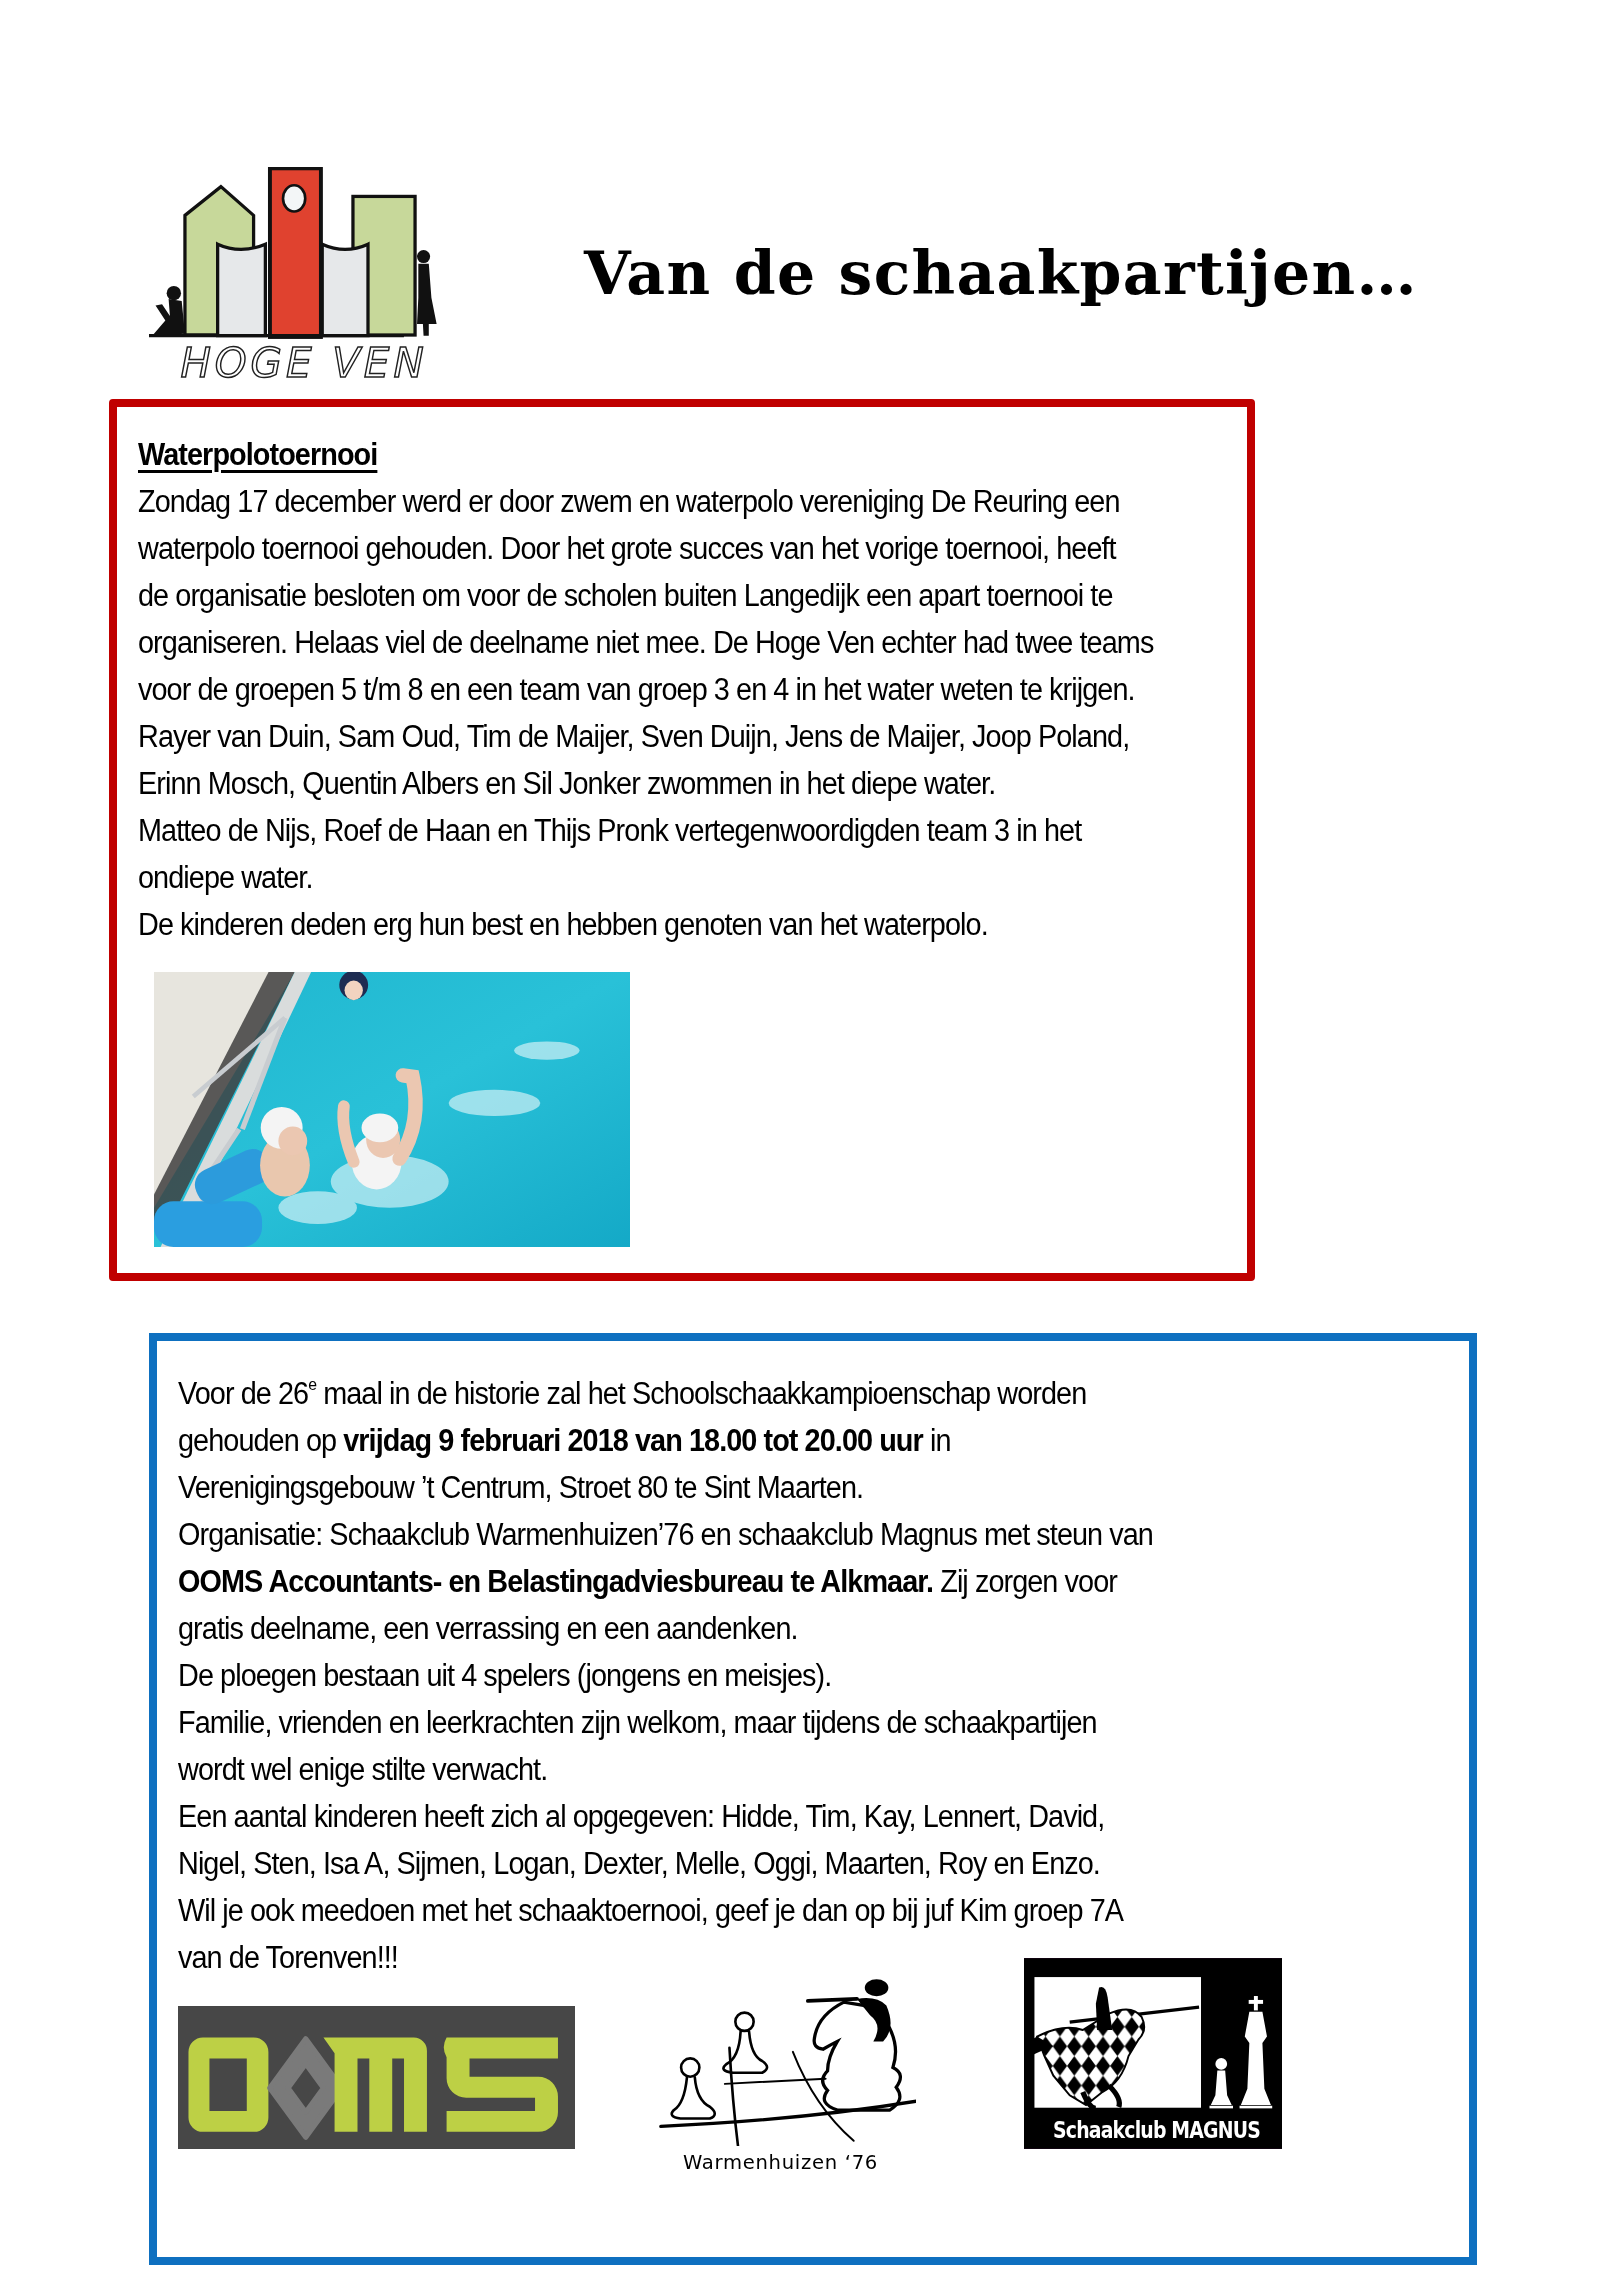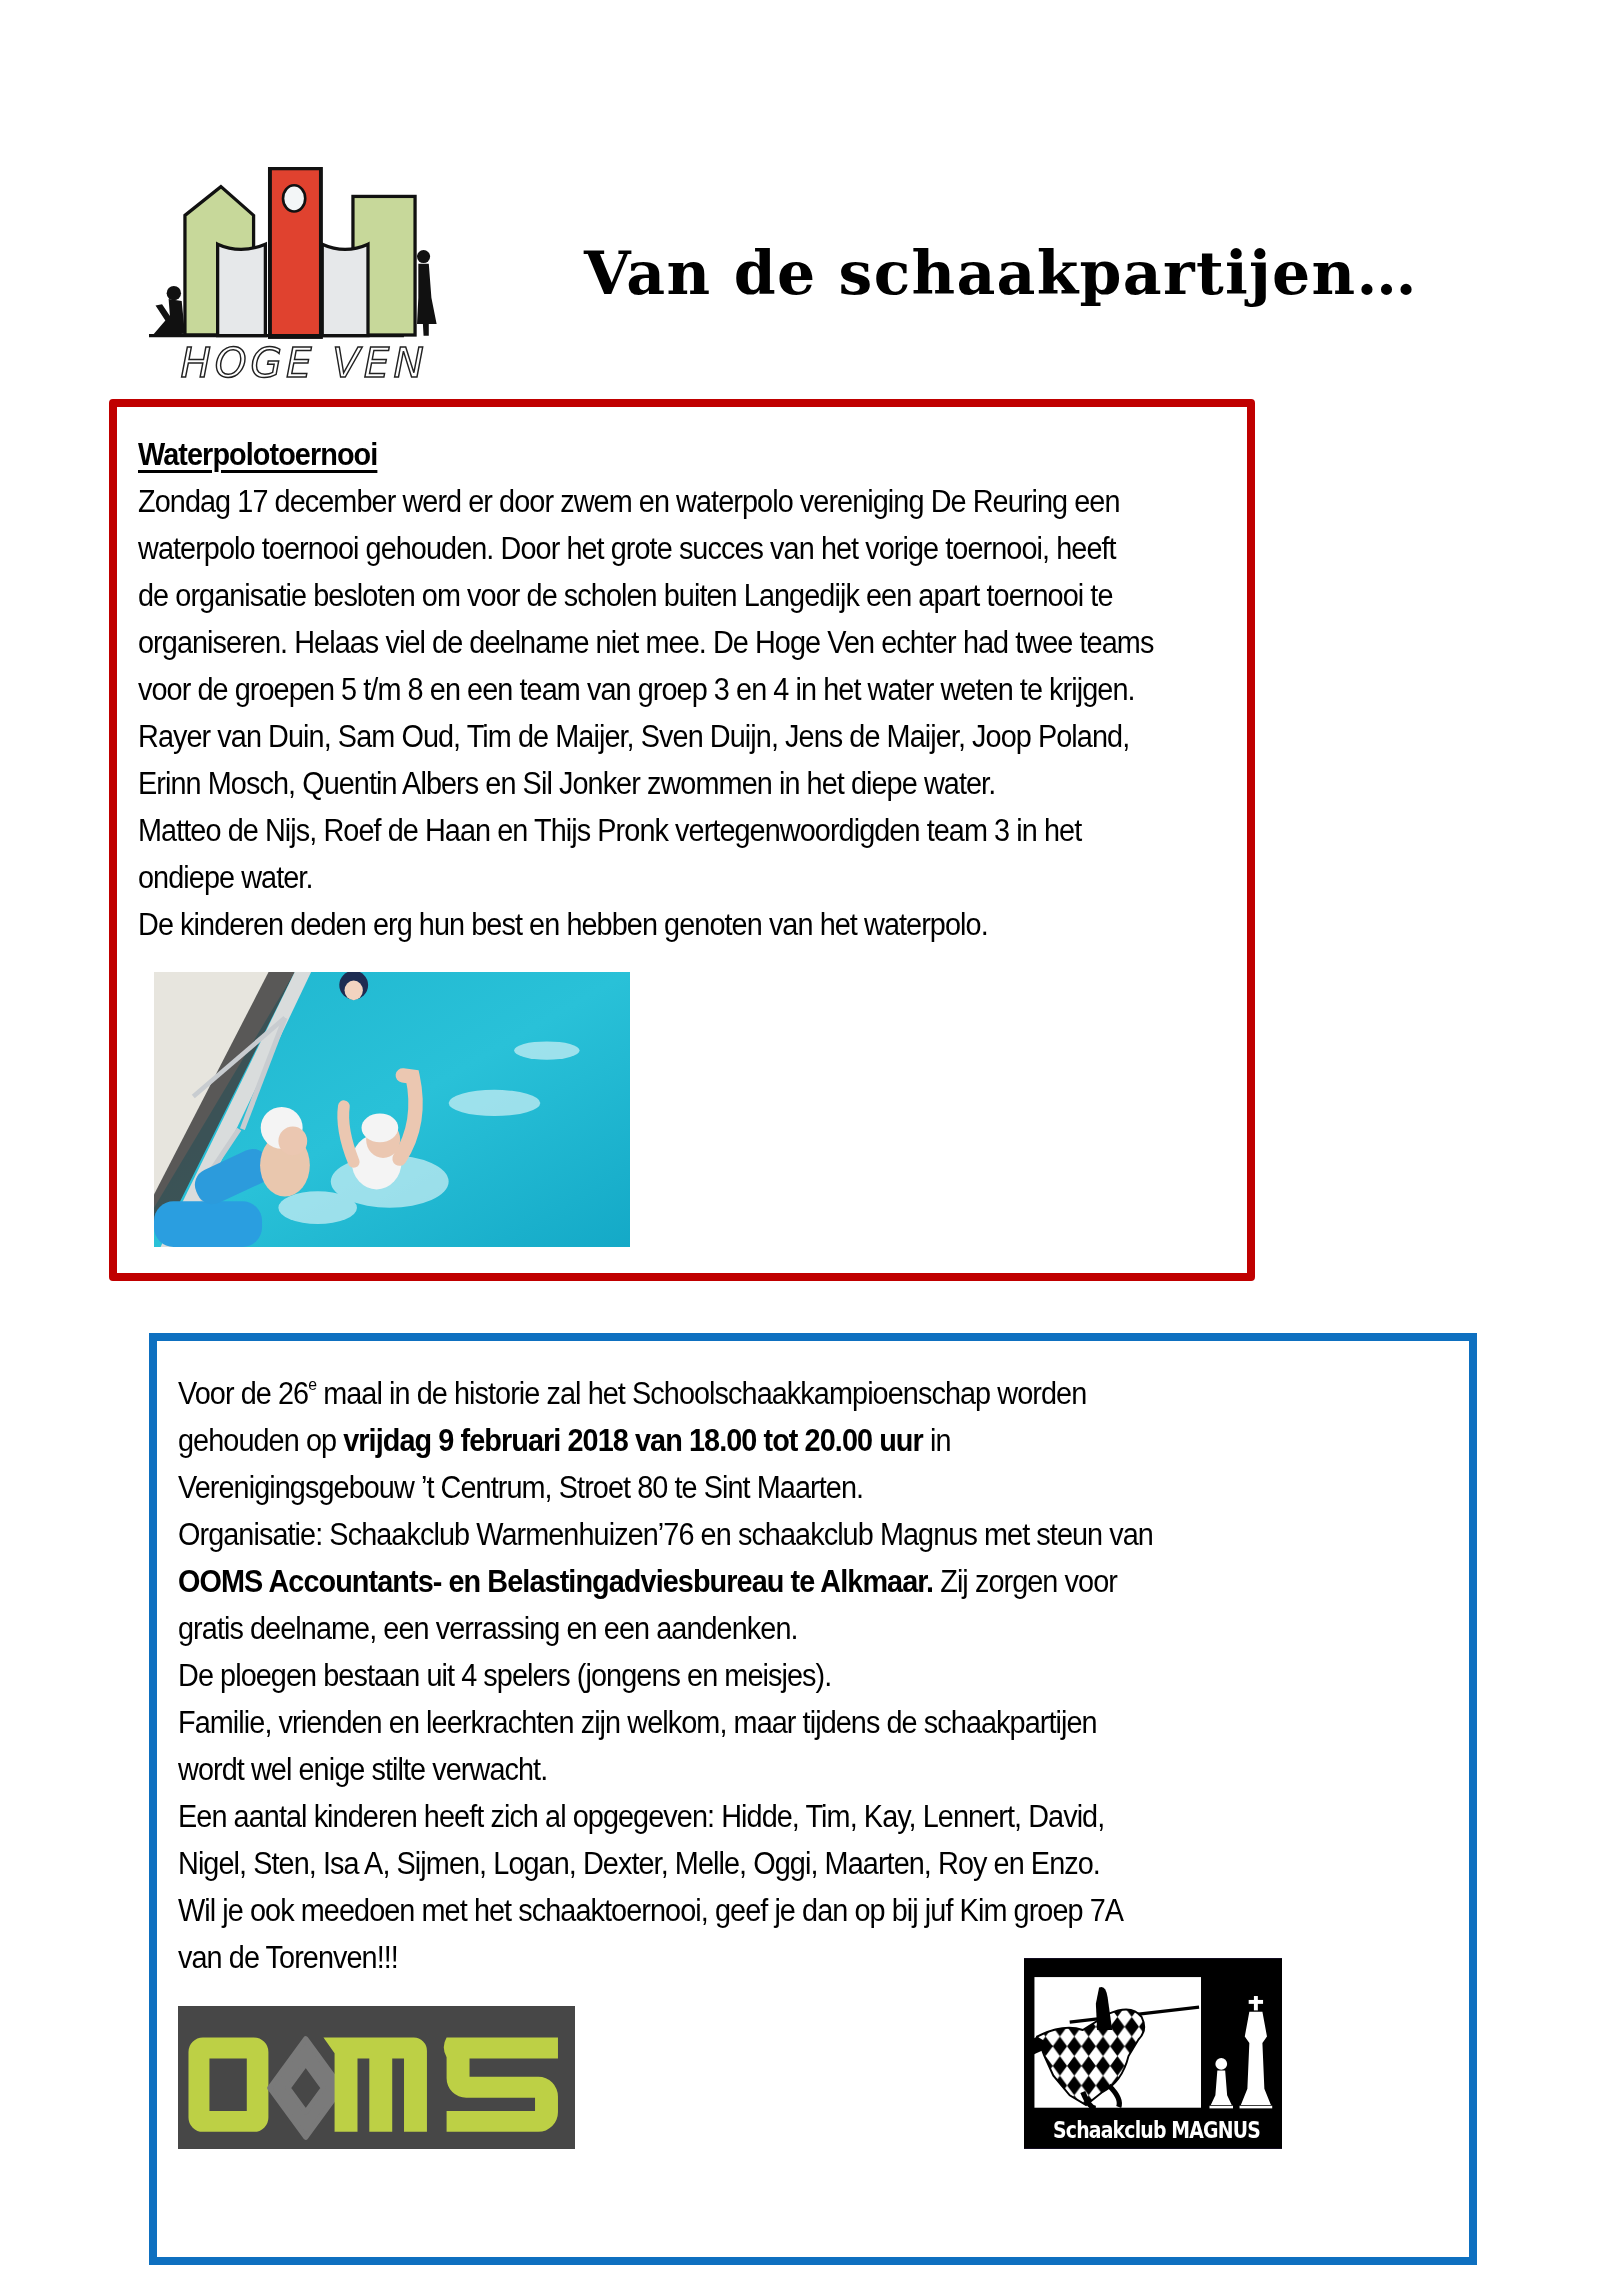--- a/index.html
+++ b/index.html
@@ -28,21 +28,21 @@
   sup { font-size: 17px; vertical-align: 14.4px; line-height: 0; }
 
   
   #waterpolo-photo { left: 37px; top: 565px; width: 476px; height: 275px; overflow: hidden; }
 
   
   #ooms-logo { left: 21px; top: 665px; width: 397px; height: 143px; background: #474747; }
   #warmenhuizen-logo { left: 484px; top: 635px; width: 275px; height: 216px; }
   #warmenhuizen-caption { position: absolute; left: 42px; top: 175px; font-family: "DejaVu Sans", sans-serif;
                           font-size: 19.6px; letter-spacing: 0.7px; white-space: nowrap; }
-  #magnus-logo { left: 867px; top: 617px; width: 258px; height: 191px; background: #8b5cf6; }
+  #magnus-logo { left: 867px; top: 617px; width: 258px; height: 191px; background: #701a75; }
   #magnus-caption { position: absolute; left: 6.5px; bottom: 6.5px; width: 245px; text-align: center;
                     color: #fff; font-family: "DejaVu Sans", sans-serif; font-weight: bold; font-size: 23px;
                     letter-spacing: -1px; transform: scaleX(0.82); transform-origin: center; white-space: nowrap; }
 </style>
 </head>
 <body>
 
 <div id="school-logo" class="abs">
   <svg width="353" height="219" viewBox="0 0 540 335">
 
@@ -155,20 +155,43 @@
 
       <path d="M195,50 L250,125 L195,200 L140,125 Z M195,88 L168,125 L195,162 L222,125 Z" fill="#7A7A7A" fill-rule="evenodd" stroke="#7A7A7A" stroke-width="8" stroke-linejoin="round"></path>
 
       <path d="M222,48 h138 a20,20 0 0 1 20,20 v124 h-35 v-112 h-18 v112 h-35 v-112 h-18 v112 h-35 v-120 z" fill="#BDD045"></path>
       <path d="M222,48 L250,125 L222,192 Z" fill="#474747" opacity="0"></path>
 
       <path d="M410,48 h170 v32 h-135 v28 h105 a30,30 0 0 1 30,30 v24 a30,30 0 0 1 -30,30 h-140 v-32 h135 v-20 h-105 a30,30 0 0 1 -30,-30 v-32 a30,30 0 0 1 0,-30 z" fill="#BDD045"></path>
     </svg>
   </div>
 
+  <div id="warmenhuizen-logo" class="abs">
+    <svg width="275" height="170" viewBox="0 0 420 260">
+      <g fill="none" stroke="#000" stroke-linecap="round">
+
+        <path d="M30,230 Q250,220 430,190" stroke-width="5"></path>
+        <path d="M135,110 Q140,200 150,275" stroke-width="4"></path>
+        <path d="M128,165 L282,157" stroke-width="3"></path>
+        <path d="M232,116 Q265,200 325,252" stroke-width="3"></path>
+
+        <circle cx="75" cy="140" r="14" stroke-width="4"></circle>
+        <path d="M70,155 Q66,195 50,205 Q40,215 60,218 L105,218 Q120,212 105,200 Q85,190 82,155" stroke-width="4"></path>
+        <circle cx="158" cy="70" r="14" stroke-width="4"></circle>
+        <path d="M152,85 Q150,125 130,135 Q118,145 140,148 L185,148 Q200,140 185,130 Q168,122 165,85" stroke-width="4"></path>
+
+        <path d="M310,40 Q270,60 265,95 Q262,110 278,112 Q290,105 300,100 Q285,125 285,145 Q270,160 285,175 Q270,195 300,205 L380,205 Q405,190 390,170 Q405,150 385,140 Q395,110 380,80 Q370,55 340,45 Z" stroke-width="5"></path>
+
+        <path d="M255,38 L330,35" stroke-width="6"></path>
+      </g>
+      <ellipse cx="360" cy="18" rx="18" ry="13" fill="#000"></ellipse>
+      <path d="M330,35 Q360,30 375,45 Q390,80 370,100 L355,100 Q370,75 350,60 Z" fill="#000"></path>
+    </svg>
+    <div id="warmenhuizen-caption">Warmenhuizen ‘76</div>
+  </div>
 
   <div id="magnus-logo" class="abs">
     <svg width="258" height="191" viewBox="0 0 395 292">
       <rect width="395" height="292" fill="#000"></rect>
       <rect x="16" y="29" width="255" height="200" fill="#fff"></rect>
 
       <line x1="70" y1="98" x2="268" y2="75" stroke="#000" stroke-width="5"></line>
 
       <defs>
         <pattern id="harlequin" width="22" height="30" patternUnits="userSpaceOnUse">

